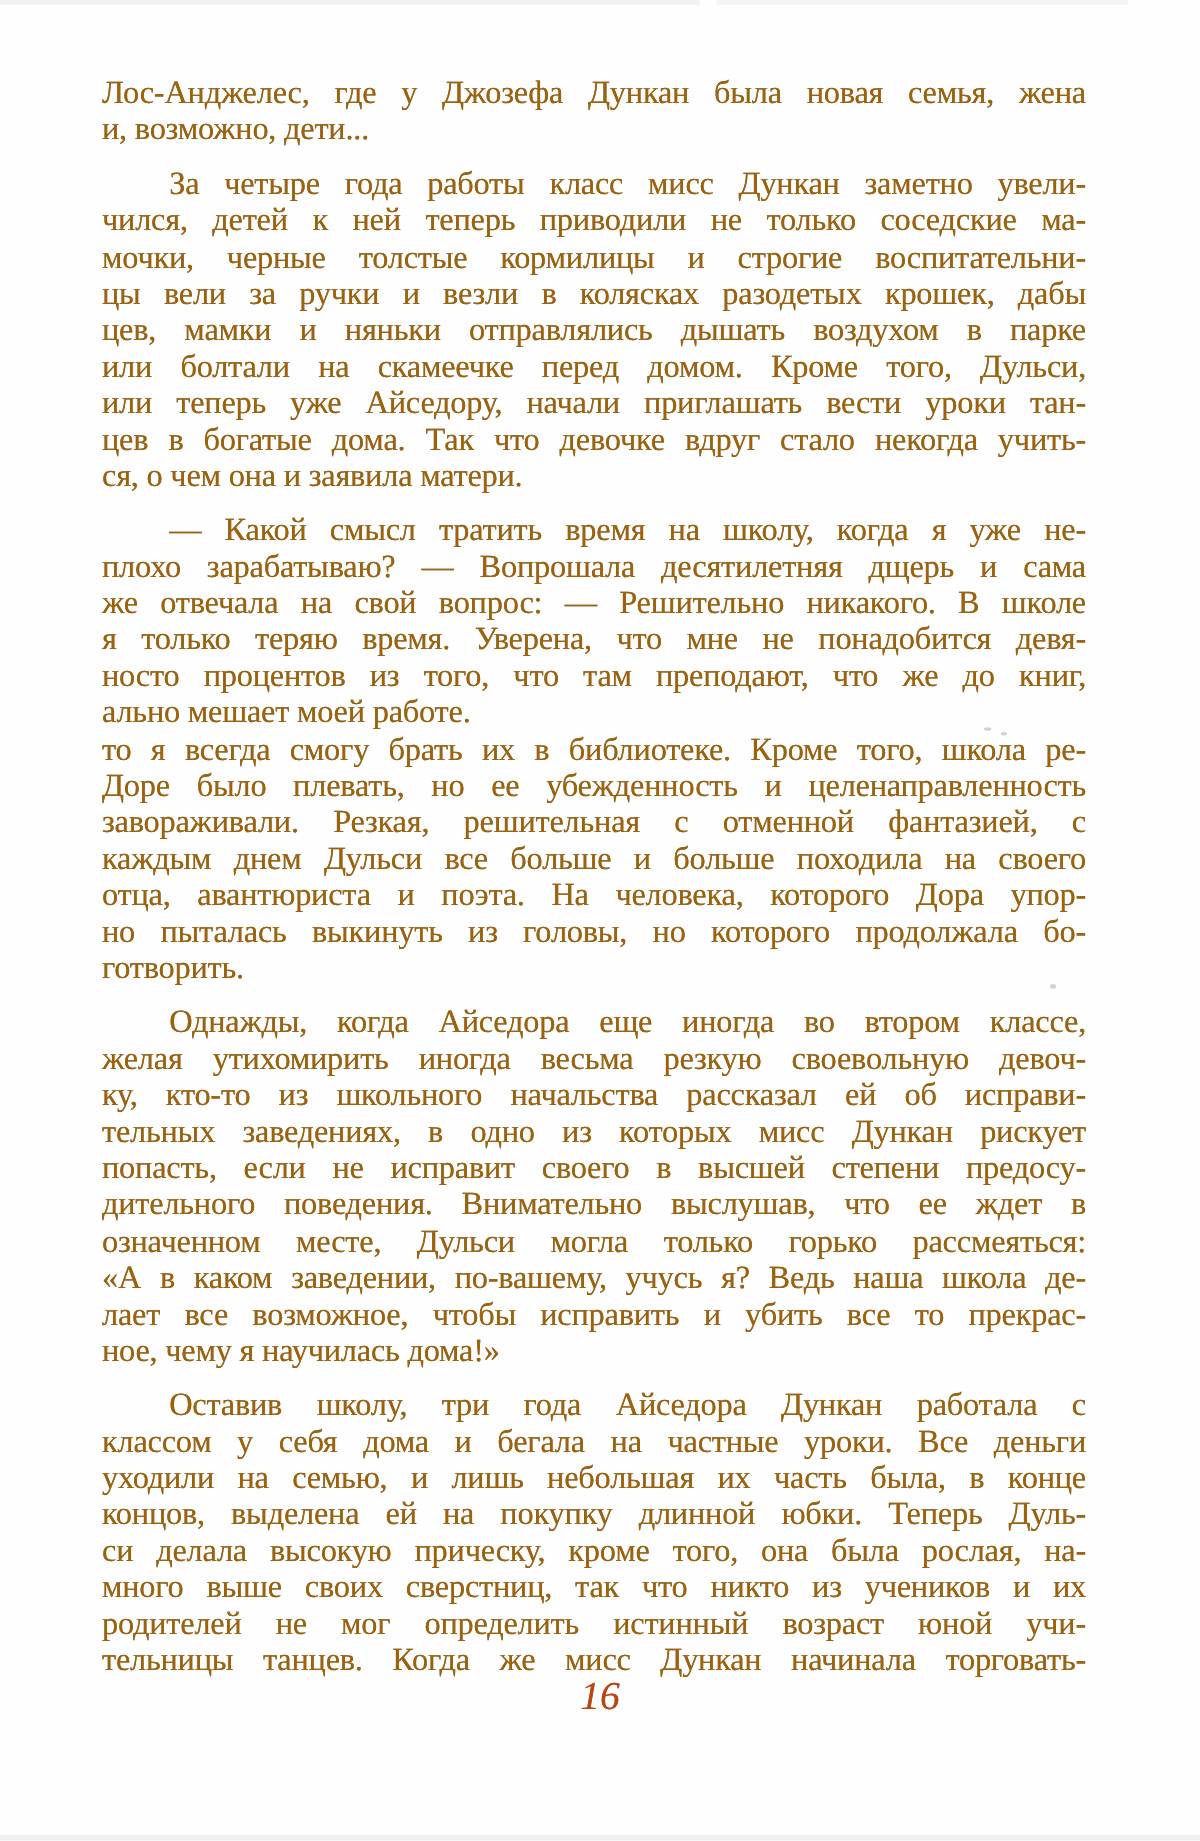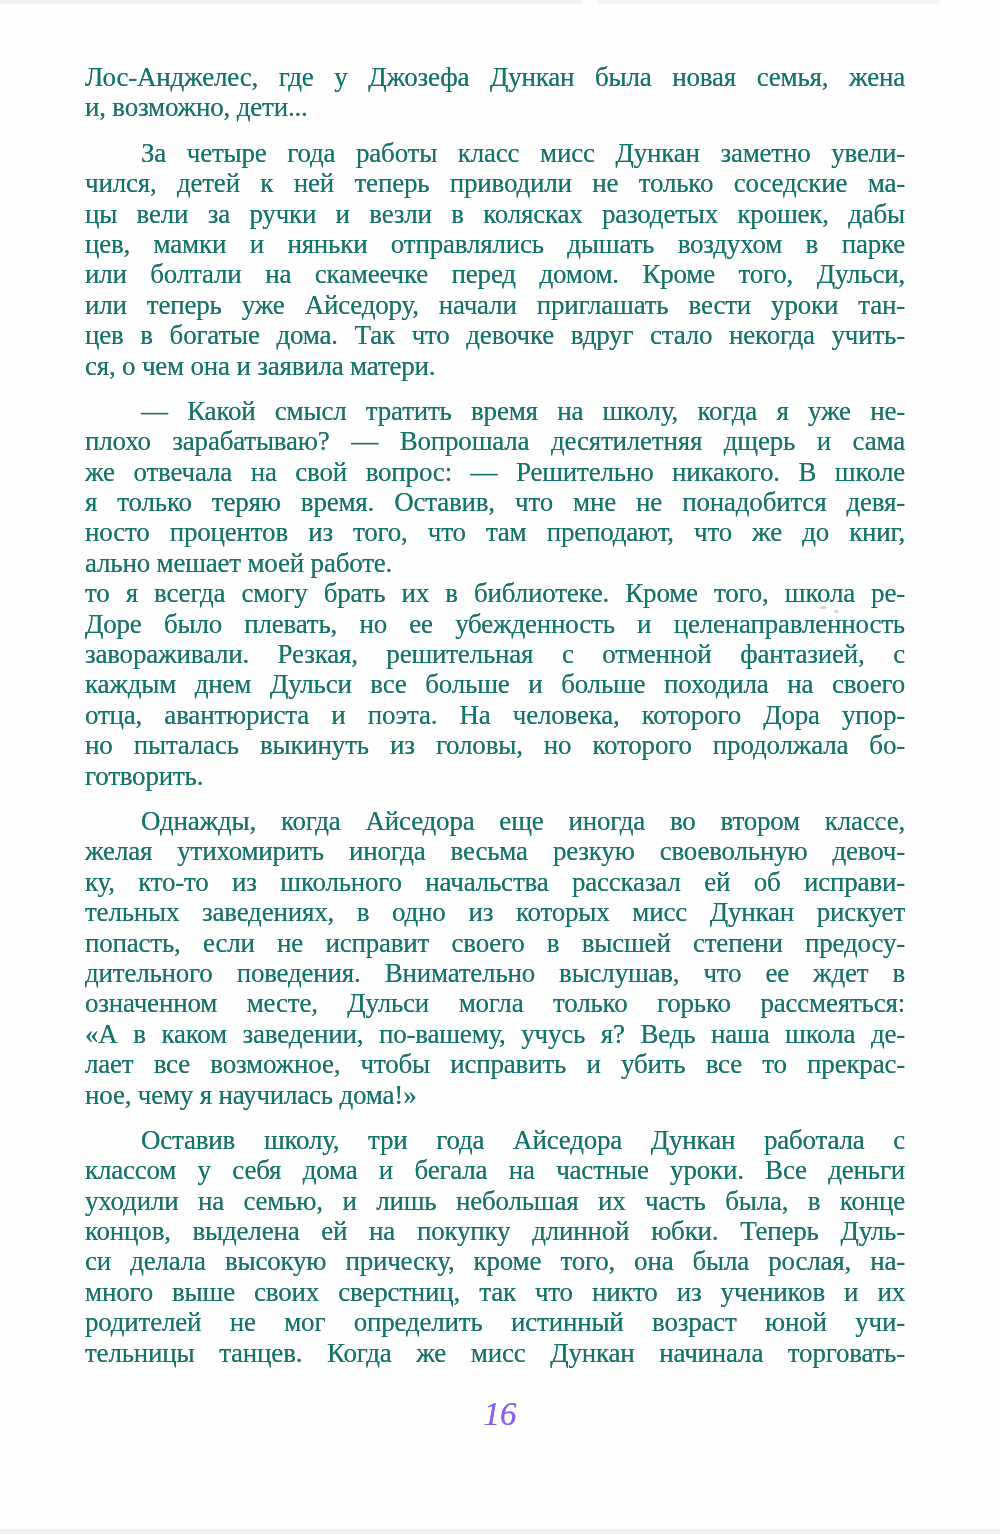--- a/index.html
+++ b/index.html
@@ -38,21 +38,21 @@
   }
   .s1 { left: 820px; top: 606px; width: 6px; height: 3px; }
   .s2 { left: 834px; top: 610px; width: 5px; height: 3px; }
   .s3 { left: 875px; top: 820px; width: 5px; height: 4px; }
 
   .text-block {
     position: absolute;
     left: 85px;
     top: 62px;
     width: 820px;
-    color: #0f766e;
+    color: #a16207;
   }
   .line {
     height: 30.4px;
     line-height: 30.4px;
     font-size: 27px;
     letter-spacing: -0.2px;
     text-align: justify;
     text-align-last: justify;
     text-justify: inter-word;
     white-space: normal;
@@ -62,47 +62,48 @@
   .line.indent { padding-left: 56px; margin-top: 15px; }
   .line.endline { text-align: left; text-align-last: left; }
 
   .page-number {
     position: absolute;
     left: 0; right: 0;
     top: 1396px;
     text-align: center;
     font-size: 33px;
     font-style: italic;
-    color: #8b5cf6;
+    color: #c2410c;
     text-shadow: 0 0 0.4px rgba(10,10,10,0.5);
     font-family: Liberation Serif, serif;
   }
 </style>
 </head>
 <body>
 
 <div class="page">
   <div class="edge-top-a"></div>
   <div class="edge-top-b"></div>
 
   <div class="text-block" id="text-block">
       <div class="line">Лос-Анджелес, где у Джозефа Дункан была новая семья, жена</div>
       <div class="line endline">и, возможно, дети...</div>
       <div class="line indent">За четыре года работы класс мисс Дункан заметно увели-</div>
       <div class="line">чился, детей к ней теперь приводили не только соседские ма-</div>
+      <div class="line">мочки, черные толстые кормилицы и строгие воспитательни-</div>
       <div class="line">цы вели за ручки и везли в колясках разодетых крошек, дабы</div>
       <div class="line">цев, мамки и няньки отправлялись дышать воздухом в парке</div>
       <div class="line">или болтали на скамеечке перед домом. Кроме того, Дульси,</div>
       <div class="line">или теперь уже Айседору, начали приглашать вести уроки тан-</div>
       <div class="line">цев в богатые дома. Так что девочке вдруг стало некогда учить-</div>
       <div class="line endline">ся, о чем она и заявила матери.</div>
       <div class="line indent">— Какой смысл тратить время на школу, когда я уже не-</div>
       <div class="line">плохо зарабатываю? — Вопрошала десятилетняя дщерь и сама</div>
       <div class="line">же отвечала на свой вопрос: — Решительно никакого. В школе</div>
-      <div class="line">я только теряю время. Оставив, что мне не понадобится девя-</div>
+      <div class="line">я только теряю время. Уверена, что мне не понадобится девя-</div>
       <div class="line">носто процентов из того, что там преподают, что же до книг,</div>
       <div class="line endline">ально мешает моей работе.</div>
       <div class="line">то я всегда смогу брать их в библиотеке. Кроме того, школа ре-</div>
       <div class="line">Доре было плевать, но ее убежденность и целенаправленность</div>
       <div class="line">завораживали. Резкая, решительная с отменной фантазией, с</div>
       <div class="line">каждым днем Дульси все больше и больше походила на своего</div>
       <div class="line">отца, авантюриста и поэта. На человека, которого Дора упор-</div>
       <div class="line">но пыталась выкинуть из головы, но которого продолжала бо-</div>
       <div class="line endline">готворить.</div>
       <div class="line indent">Однажды, когда Айседора еще иногда во втором классе,</div>

